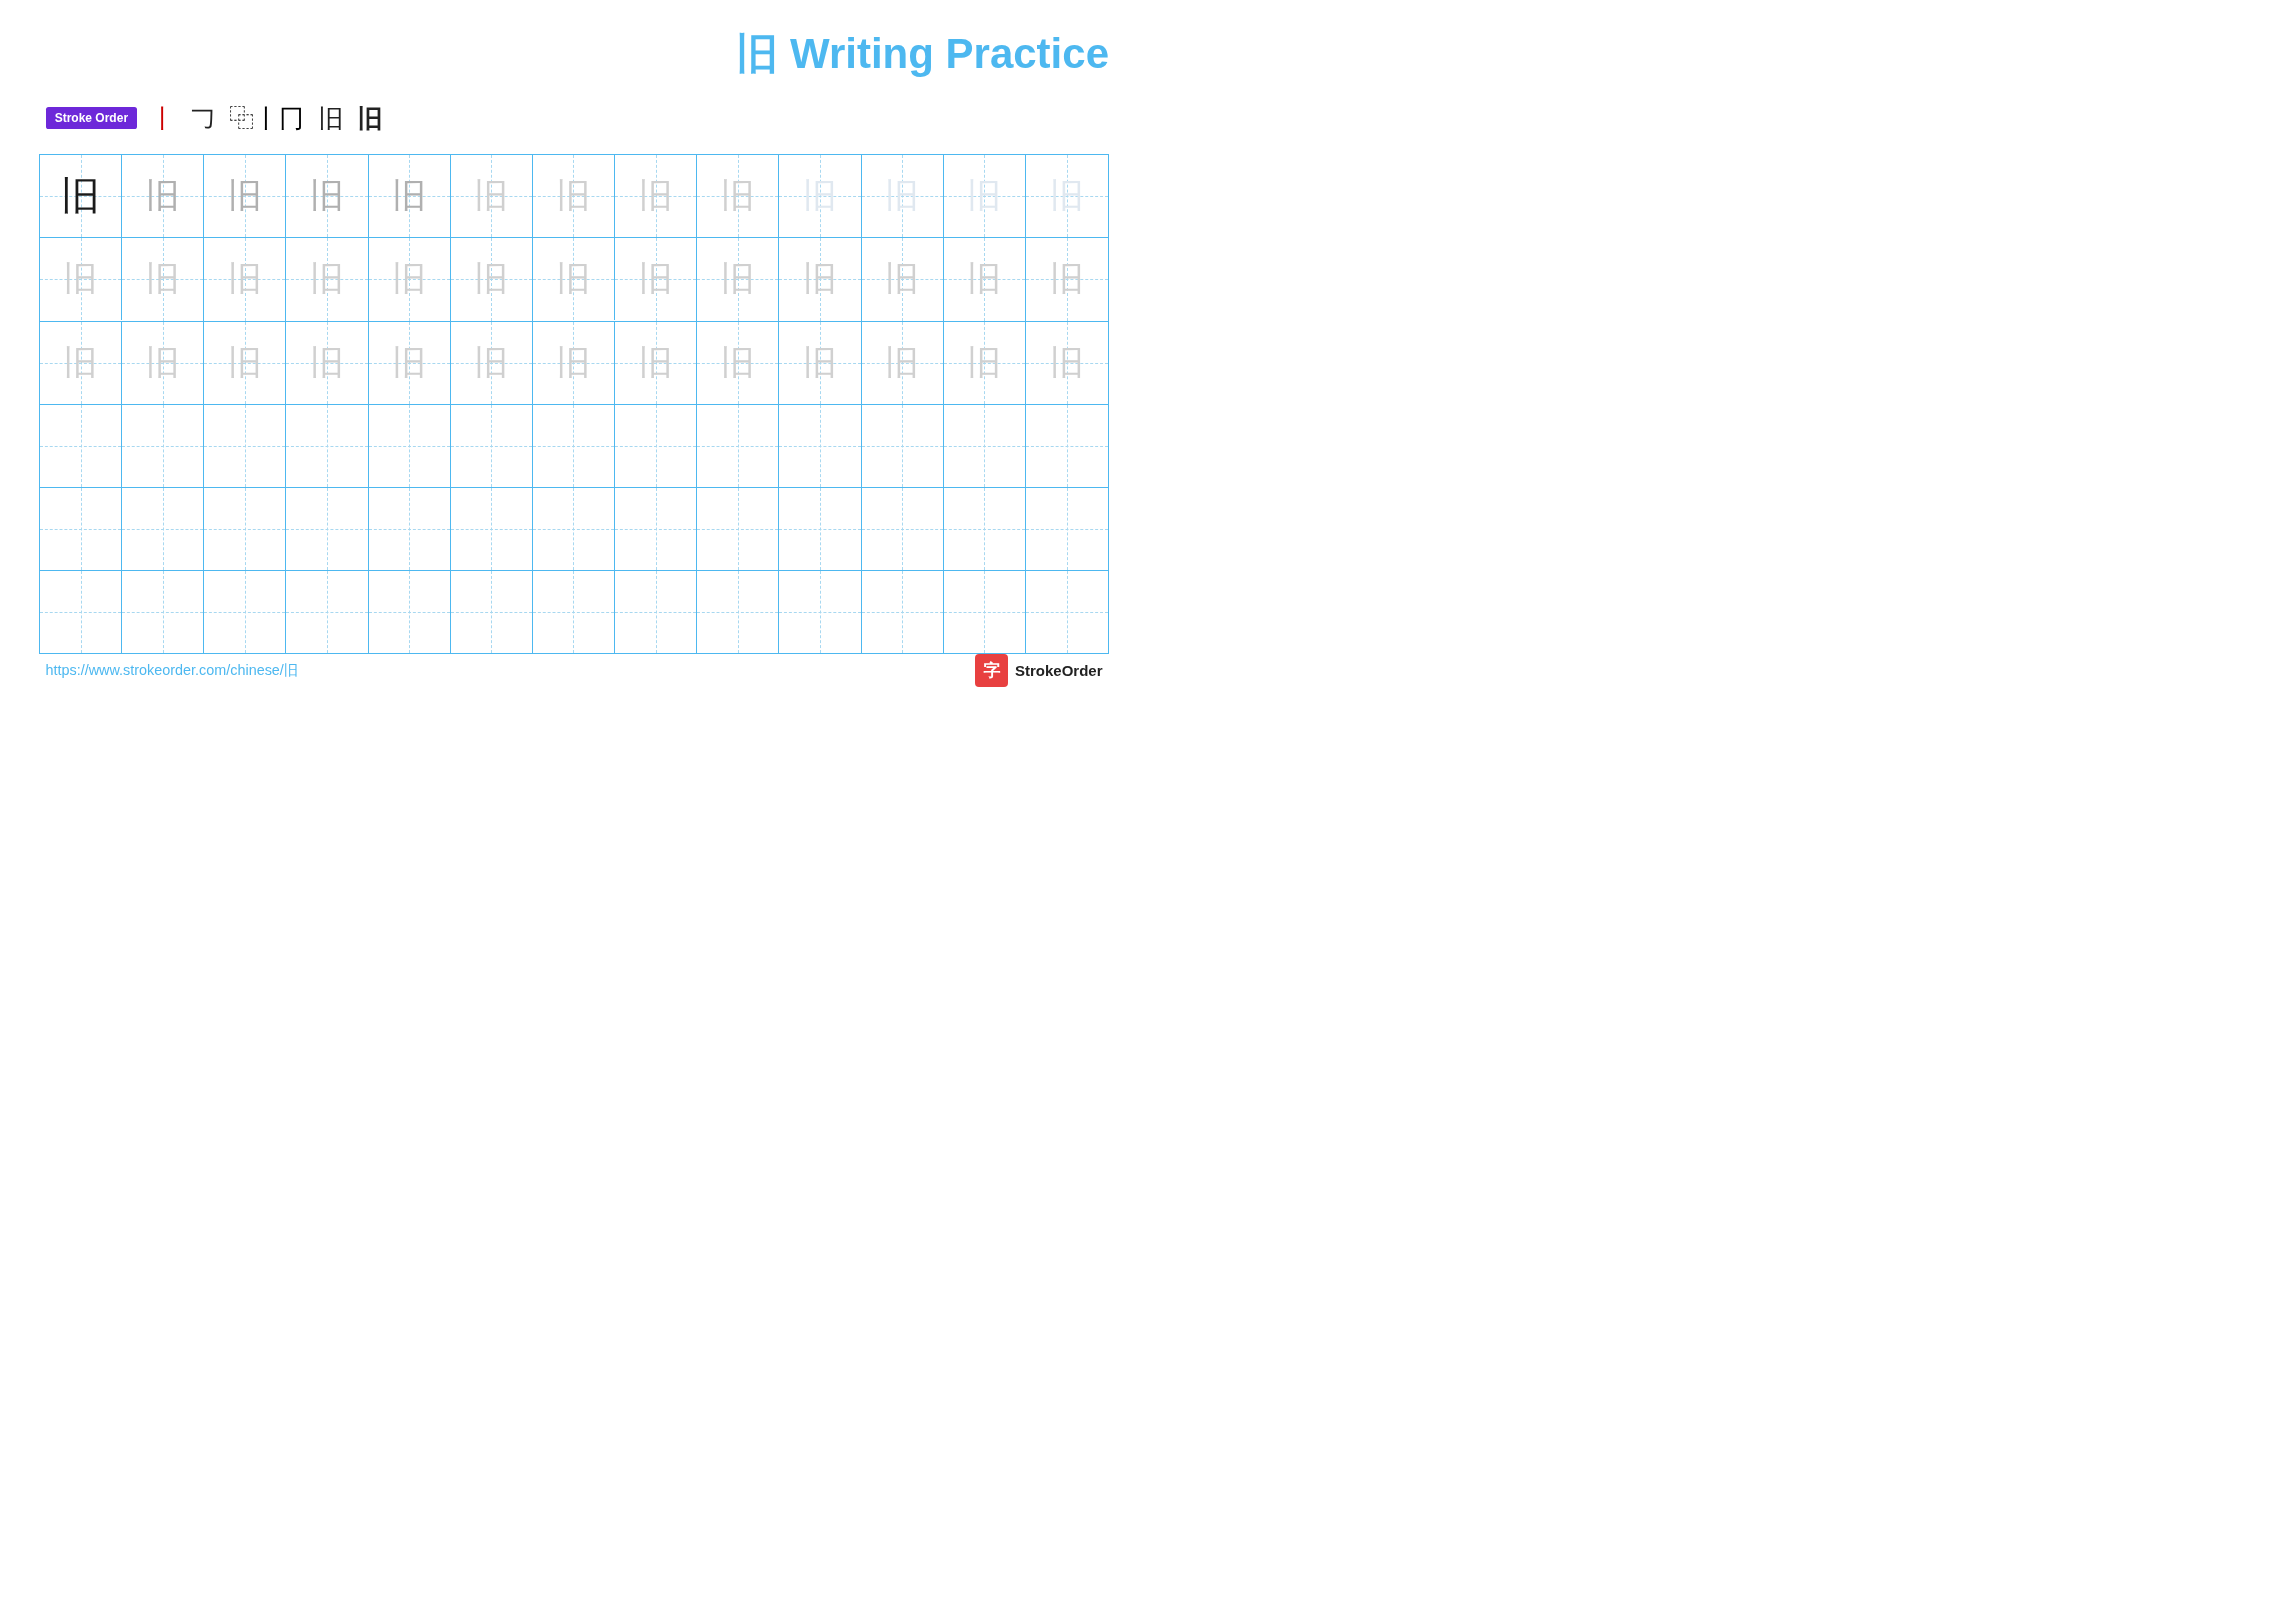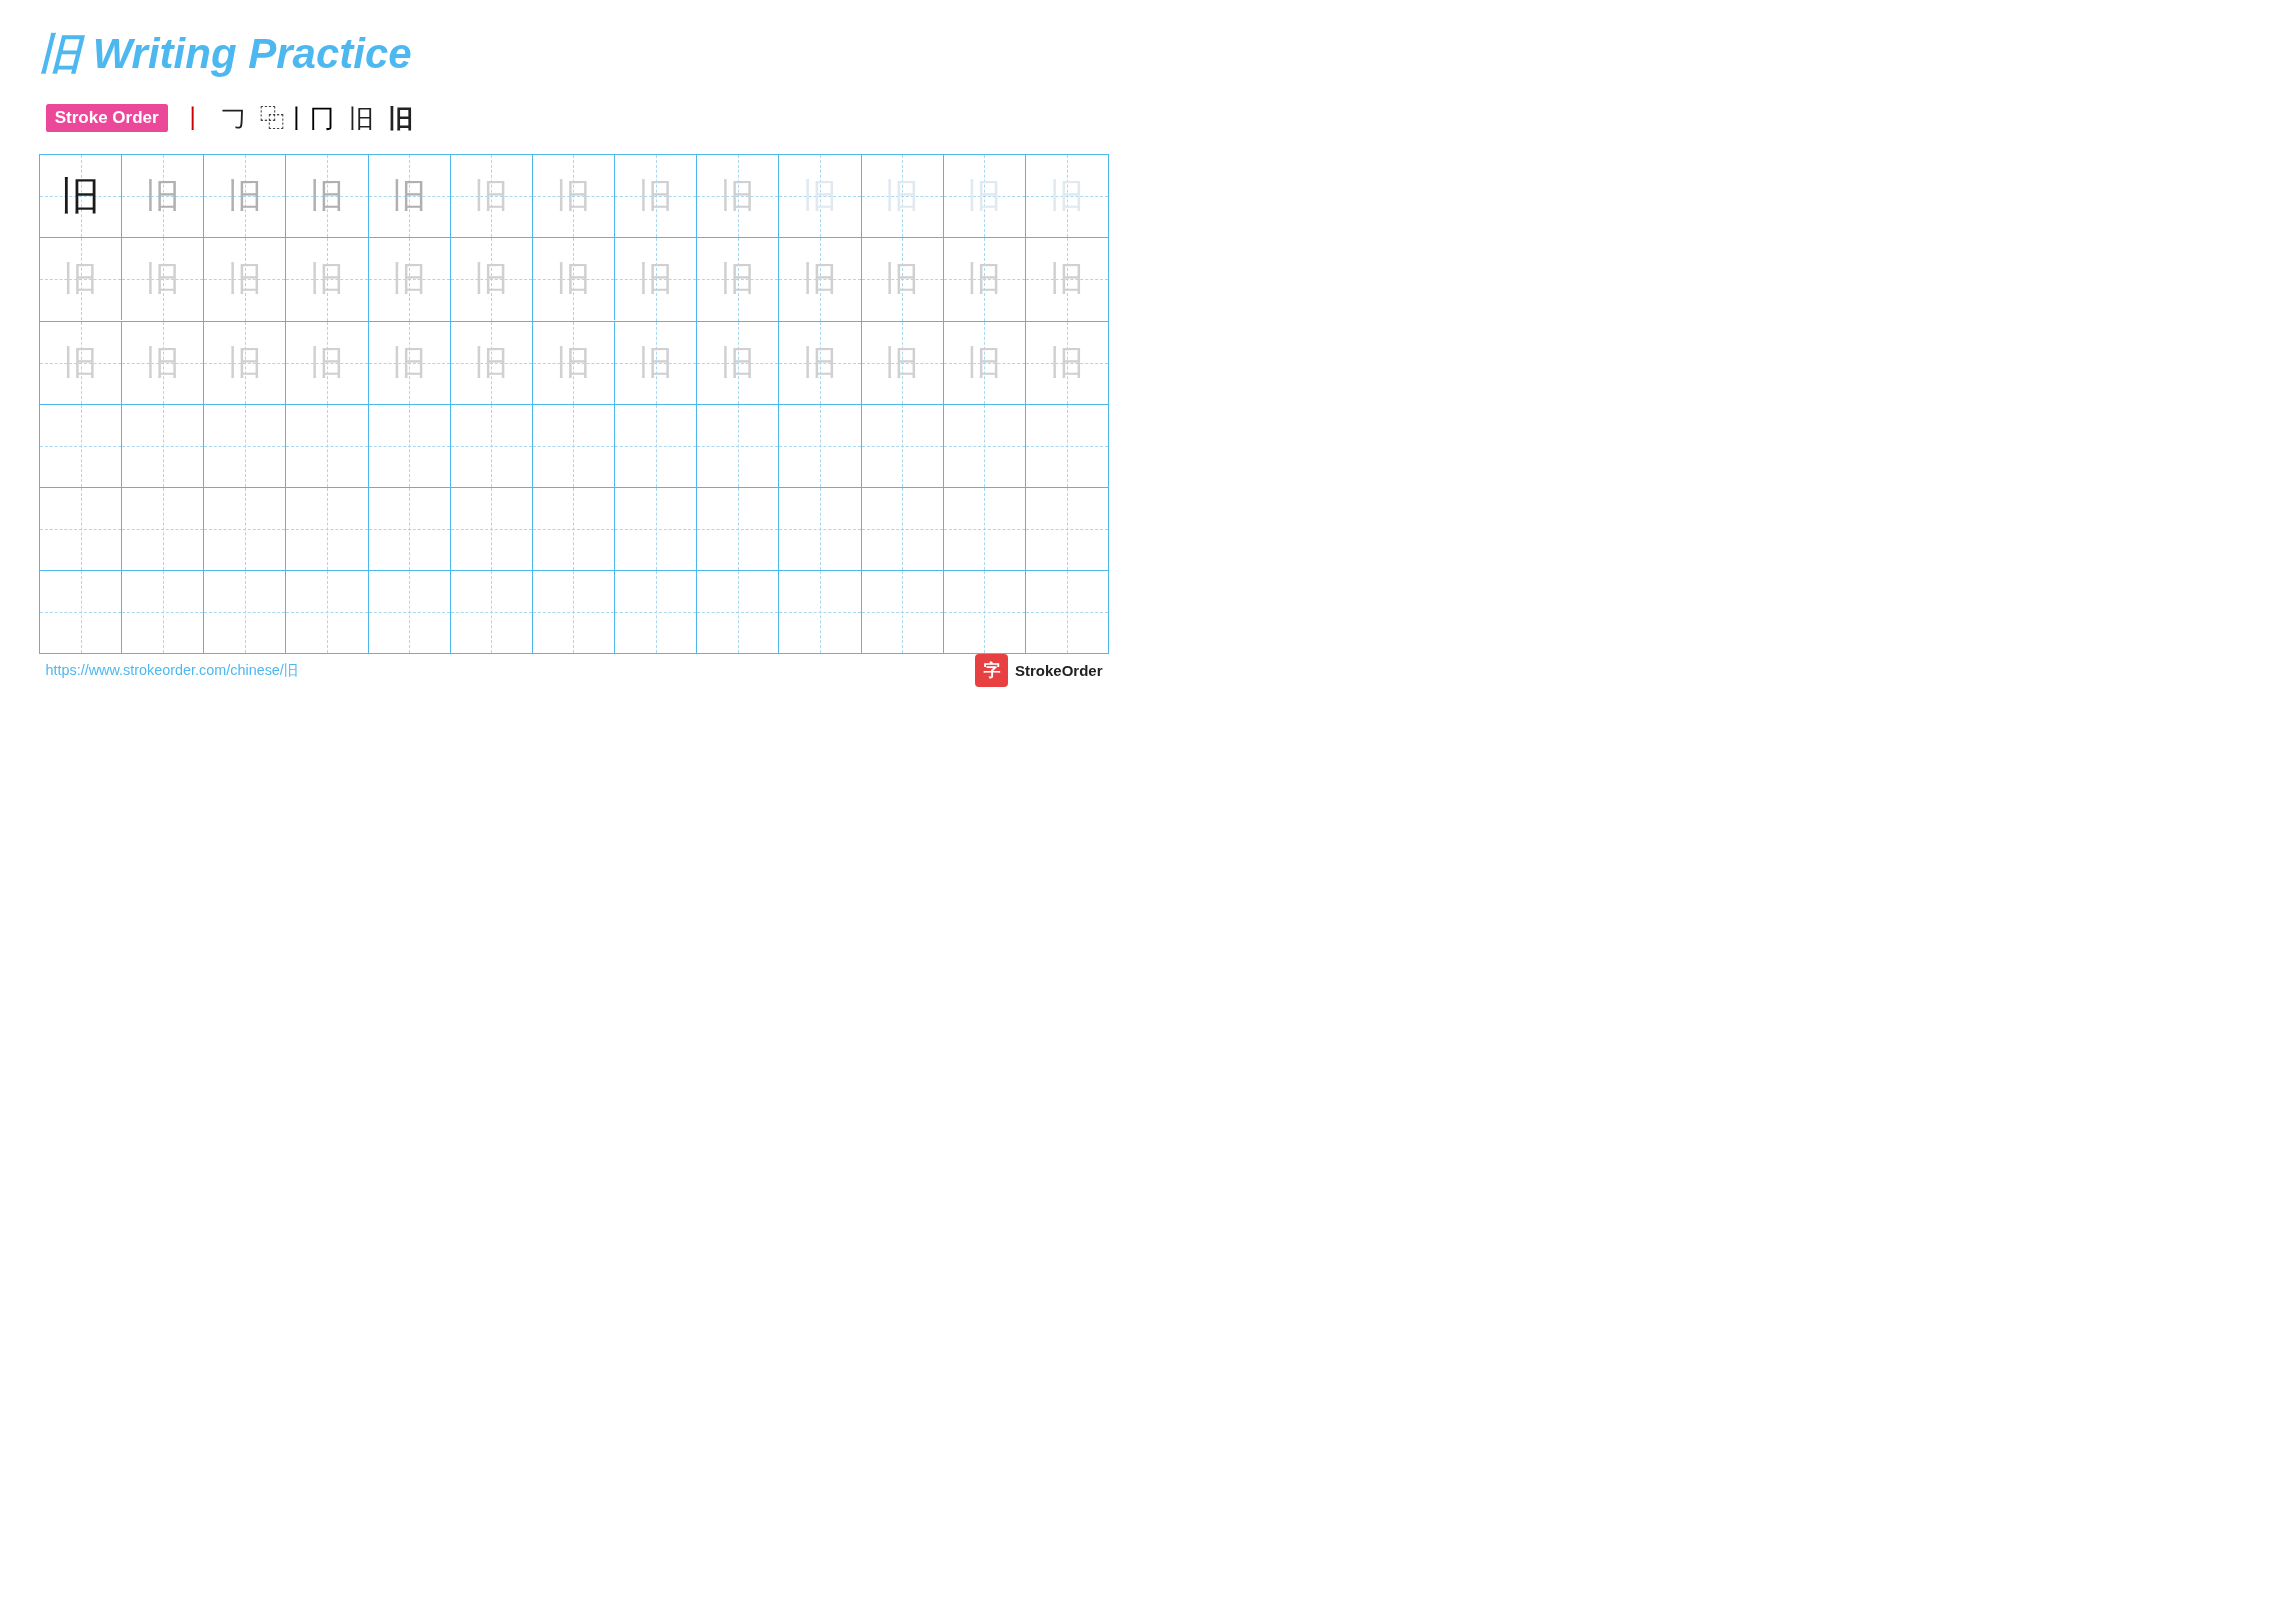--- a/index.html
+++ b/index.html
@@ -7,43 +7,42 @@
       background: #ffffff;
       font-family: 'Arial', sans-serif;
       width: 1148px;
       min-height: 811px;
       padding: 26px 39px;
       position: relative;
     }
 
     
     .title-section {
-      text-align: left;
+      text-align: right;
       margin-bottom: 19.6px;
-      font-style: italic;
     }
     .title-text {
       font-size: 42px;
       color: #4db8f0;
       font-weight: bold;
       font-family: Arial, sans-serif;
     }
 
     
     .stroke-order-section {
       display: flex;
       align-items: center;
       gap: 13px;
       margin-bottom: 19.6px;
       padding-left: 6.5px;
     }
     .stroke-order-badge {
-      background: #ec4899;
+      background: #6d28d9;
       color: white;
-      font-size: 17px;
+      font-size: 12px;
       font-weight: bold;
       padding: 3.9px 9.2px;
       border-radius: 2.6px;
     }
     .stroke-steps {
       display: flex;
       align-items: center;
       gap: 14.4px;
     }
     .stroke-step {

